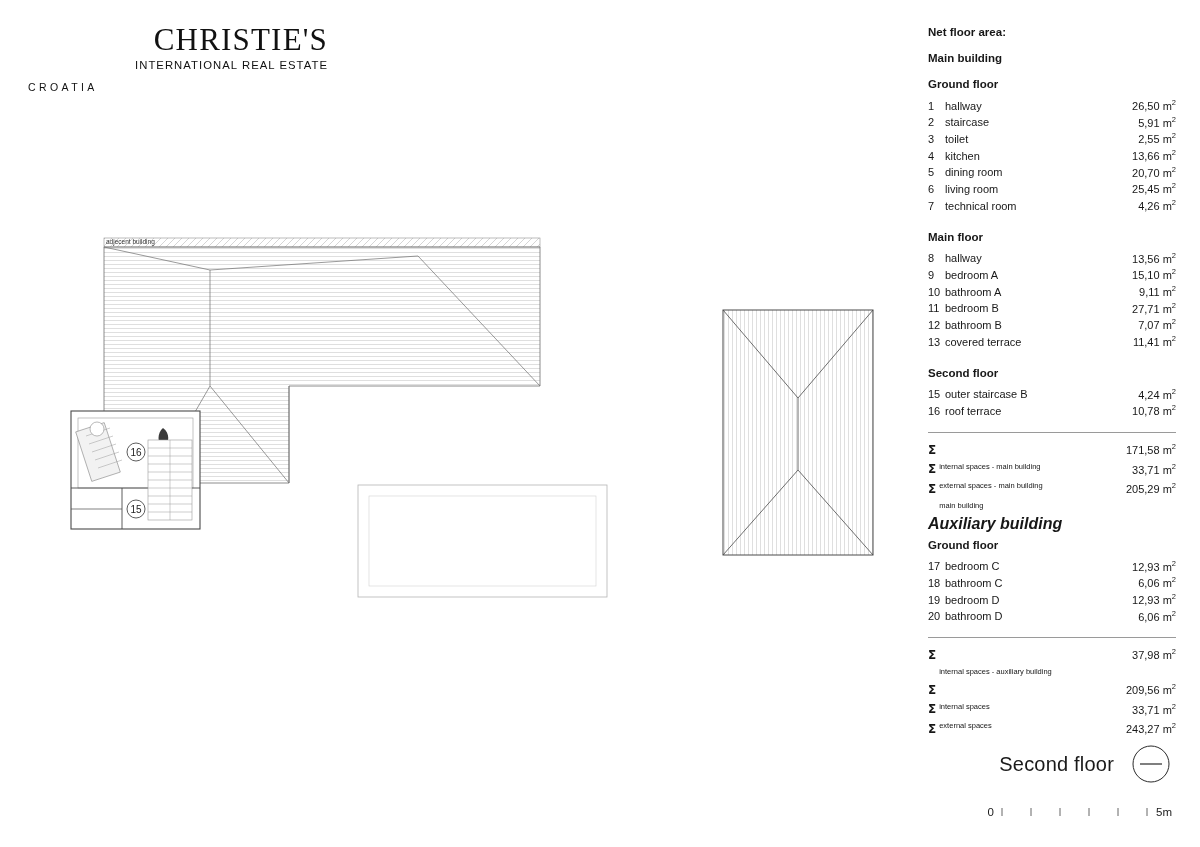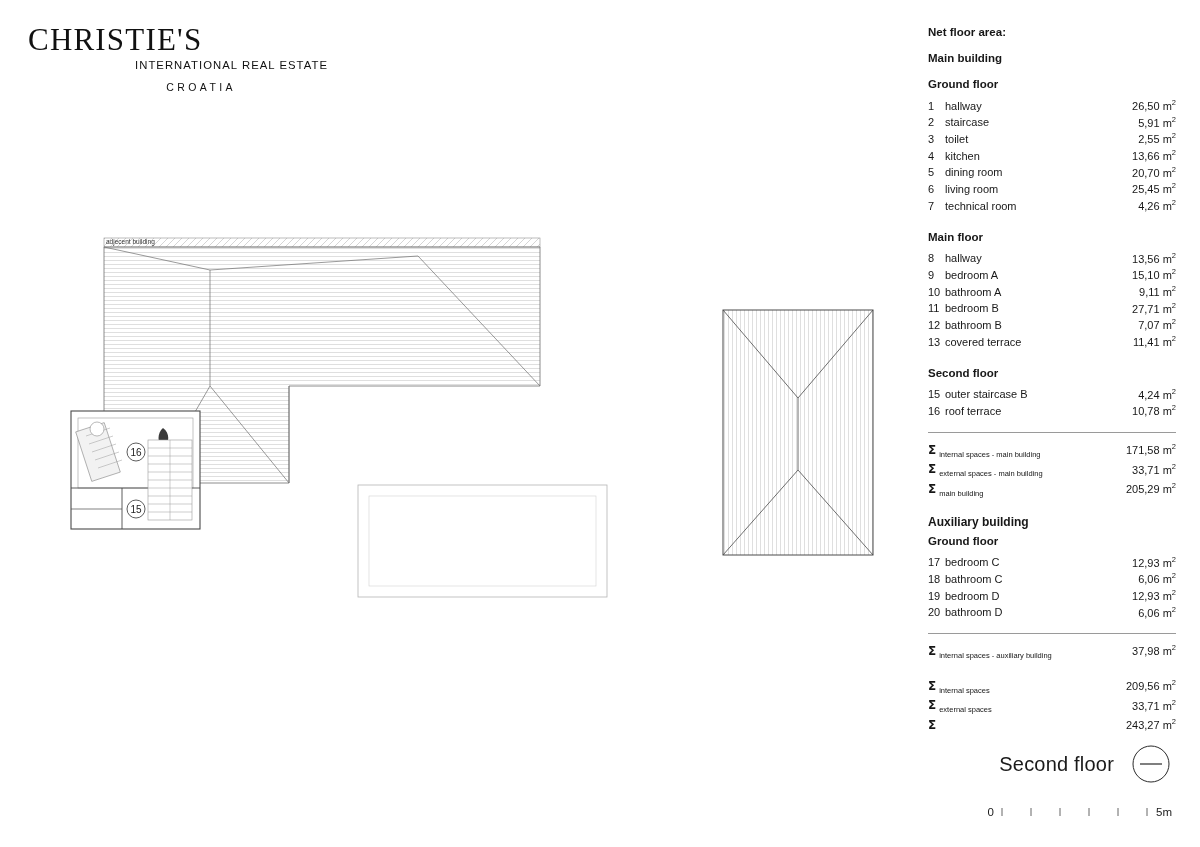--- a/index.html
+++ b/index.html
@@ -23,37 +23,38 @@
     top: 24px;
     width: 300px;
   }
   .brand-name {
     font-family: "Liberation Serif", serif;
     font-size: 31px;
     letter-spacing: 1.2px;
     line-height: 1.05;
     color: #111;
     white-space: nowrap;
+    text-align: right;
   }
   .brand-sub {
     font-family: "Liberation Sans", sans-serif;
     font-size: 11.3px;
     letter-spacing: 1.05px;
     color: #111;
     margin-top: 2px;
     white-space: nowrap;
     text-align: right;
   }
   .brand-region {
     font-family: "Liberation Sans", sans-serif;
     font-size: 10.5px;
     letter-spacing: 3.4px;
     color: #111;
     margin-top: 10px;
-    text-align: right;
+    text-align: left;
     width: 208px;
   }
 
   
   .plan-canvas {
     position: absolute;
     left: 0;
     top: 0;
     width: 910px;
     height: 847px;
@@ -72,22 +73,23 @@
     font-weight: bold;
     font-size: 11.5px;
     margin-bottom: 14px;
   }
   .legend-group-title {
     font-weight: bold;
     font-size: 11.5px;
     margin-bottom: 6px;
   }
   .legend-group-title.big {
-    font-size: 12px;
+    font-size: 16px;
     margin-top: 18px;
+    font-style: italic;
   }
   .legend-block { margin-bottom: 14px; }
   .legend-row {
     display: flex;
     align-items: baseline;
     line-height: 14px;
     font-size: 11px;
   }
   .legend-row .num {
     width: 17px;
@@ -117,21 +119,21 @@
     font-weight: bold;
     font-size: 12px;
     margin-right: 3px;
   }
   .sum-row .sub {
     font-size: 7.5px;
     flex: 1 1 auto;
     white-space: nowrap;
     align-self: flex-end;
     position: relative;
-    top: 4px;
+    top: 16px;
   }
   .sum-row .val {
     font-weight: normal;
     font-size: 11px;
     white-space: nowrap;
   }
   .sum-row .val sup { font-size: 7.5px; }
 
   .rule {
     border: none;

